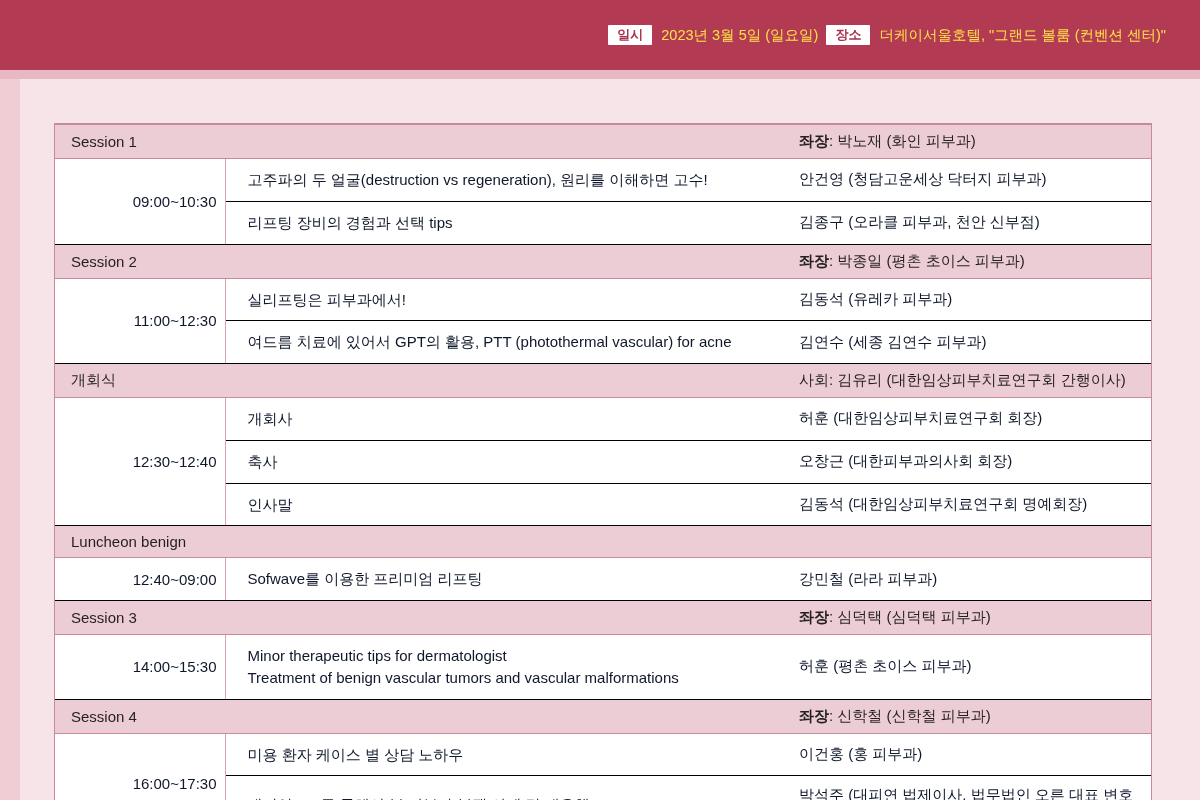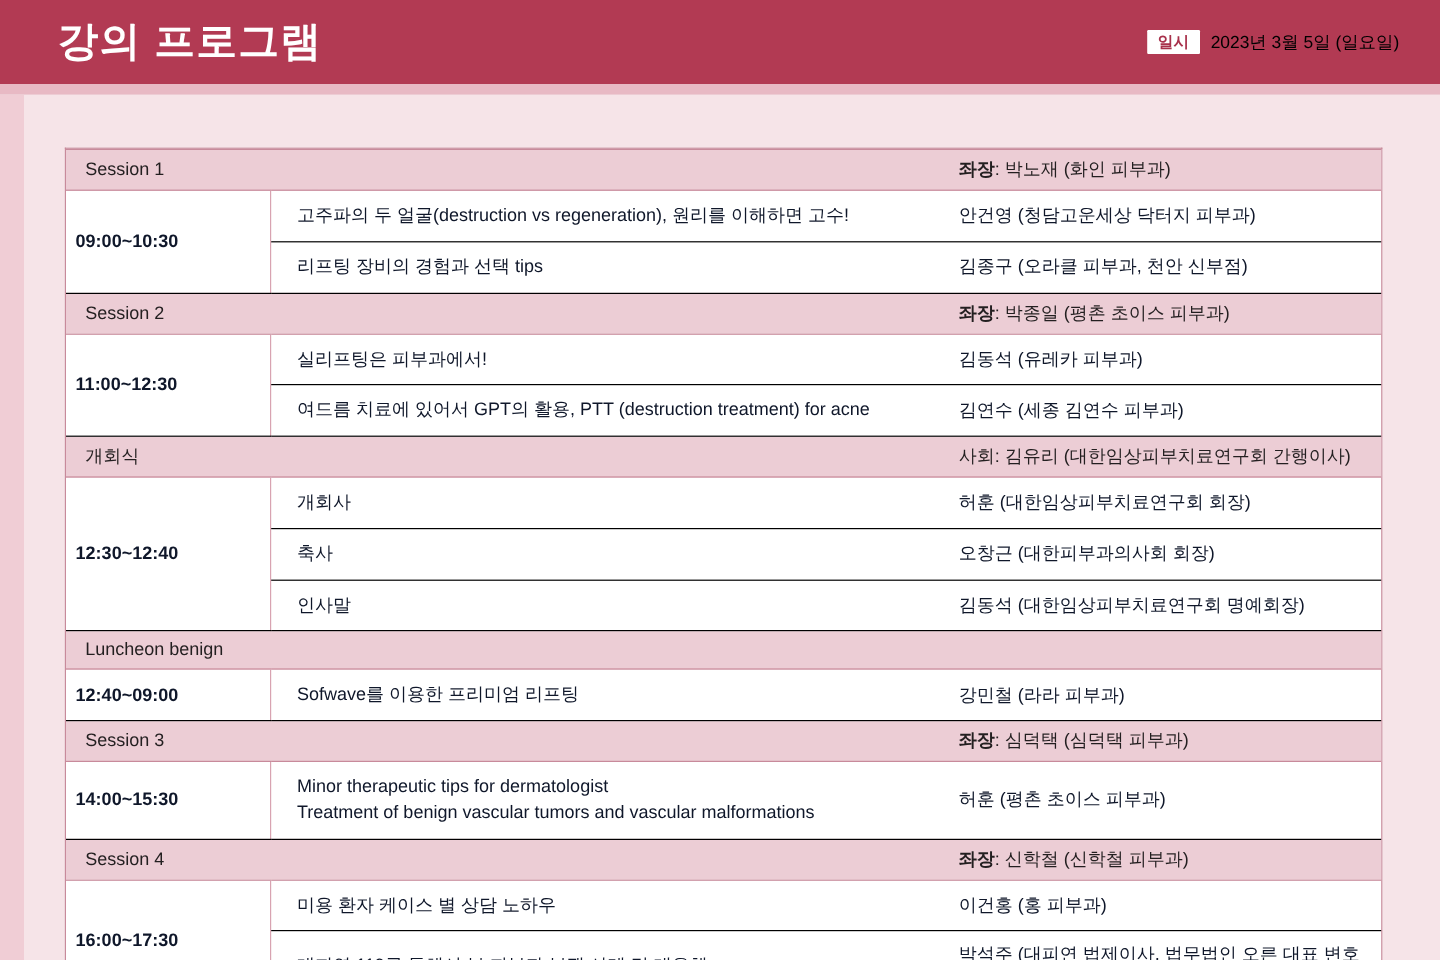--- a/index.html
+++ b/index.html
@@ -54,21 +54,21 @@
     background: #ffffff;
     color: #a8314b;
     font-size: 13px;
     font-weight: bold;
     padding: 3px 9px 4px 9px;
     line-height: 1;
     border-radius: 1px;
     white-space: nowrap;
   }
   .meta-text {
-    color: #000000;
+    color: #fde047;
     font-size: 14.5px;
     white-space: nowrap;
   }
   
   .band-pink {
     height: 9px;
     background: #e8b9c4;
   }
   .band-body {
     position: relative;
@@ -119,48 +119,50 @@
     padding: 7px 14px;
     font-size: 15px;
     font-weight: normal;
     color: #231f20;
   }
   tr.session-row td.session-label { padding-left: 16px; }
   tr.session-row td.session-chair { padding-left: 4px; }
   tr.session-row td.session-chair b { font-weight: bold; text-align: center; }
 
   td.time {
-    text-align: left;
+    text-align: right;
     padding: 10px 8px;
     font-size: 15px;
     color: #231f20;
     border-right: 1px solid #d8a3b1;
     vertical-align: middle;
-    font-weight: bold;
   }
   td.topic {
     padding: 10px 10px 10px 22px;
     line-height: 1.45;
   }
   td.speaker {
     padding: 10px 10px 10px 4px;
   }
   .multiline { white-space: pre-line; }
 </style>
 </head>
 <body>
 
 <div class="page">
 
   <div class="header">
-    <div class="header-title">강의 프로그램</div>
     <div class="header-meta">
       <div class="meta-group">
         <span class="meta-tag">일시</span>
         <span class="meta-text">2023년 3월 5일 (일요일)</span>
+      </div>
+      <div class="meta-group">
+        <span class="meta-tag">장소</span>
+        <span class="meta-text">더케이서울호텔, "그랜드 볼룸 (컨벤션 센터)"</span>
       </div>
     </div>
   </div>
 
   <div class="band-pink"></div>
 
   <div class="band-body">
     <div class="band-left"></div>
     <div class="table-wrap">
       <table class="program">
@@ -188,21 +190,21 @@
               <td class="session-label">Session 2</td>
               <td></td>
               <td class="session-chair"><b>좌장</b>: 박종일 (평촌 초이스 피부과)</td>
             </tr>
             <tr>
               <td class="time" rowspan="2">11:00~12:30</td>
               <td class="topic multiline">실리프팅은 피부과에서!</td>
               <td class="speaker">김동석 (유레카 피부과)</td>
             </tr>
             <tr>
-              <td class="topic multiline">여드름 치료에 있어서 GPT의 활용, PTT (destruction treatment) for acne</td>
+              <td class="topic multiline">여드름 치료에 있어서 GPT의 활용, PTT (photothermal vascular) for acne</td>
               <td class="speaker">김연수 (세종 김연수 피부과)</td>
             </tr>
             <tr class="session-row">
               <td class="session-label">개회식</td>
               <td></td>
               <td class="session-chair">사회: 김유리 (대한임상피부치료연구회 간행이사)</td>
             </tr>
             <tr>
               <td class="time" rowspan="3">12:30~12:40</td>
               <td class="topic multiline">개회사</td>

